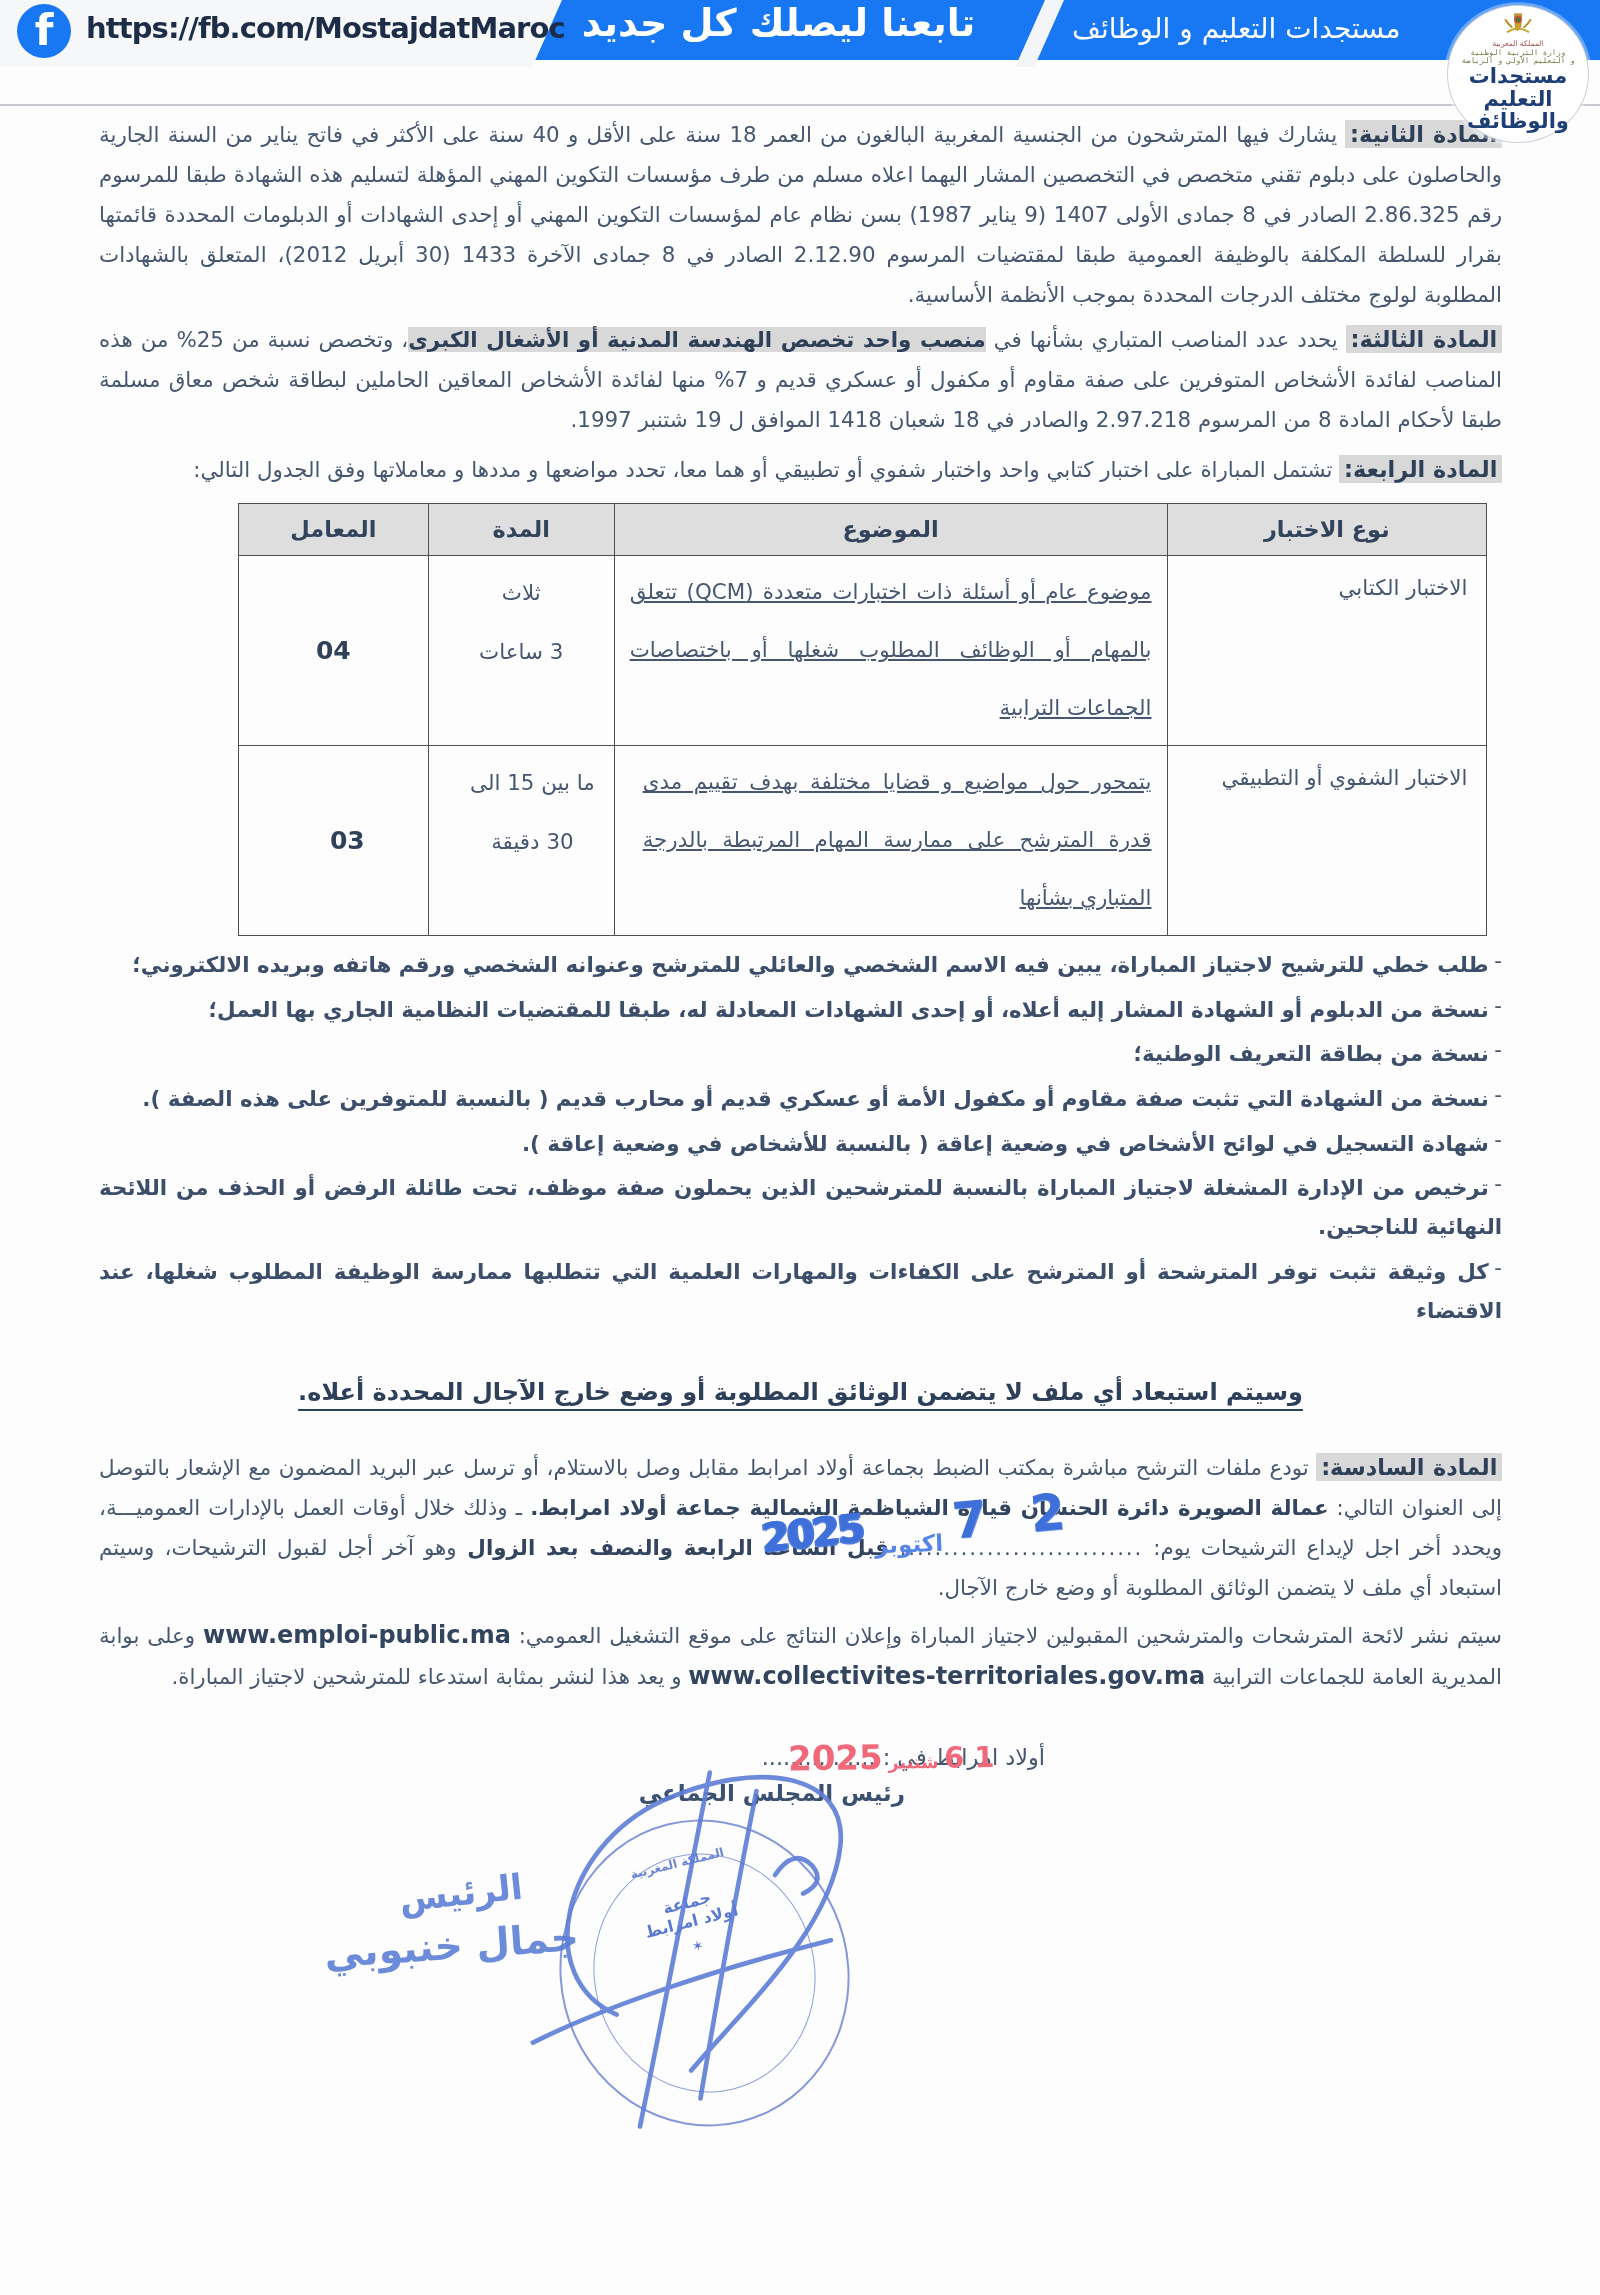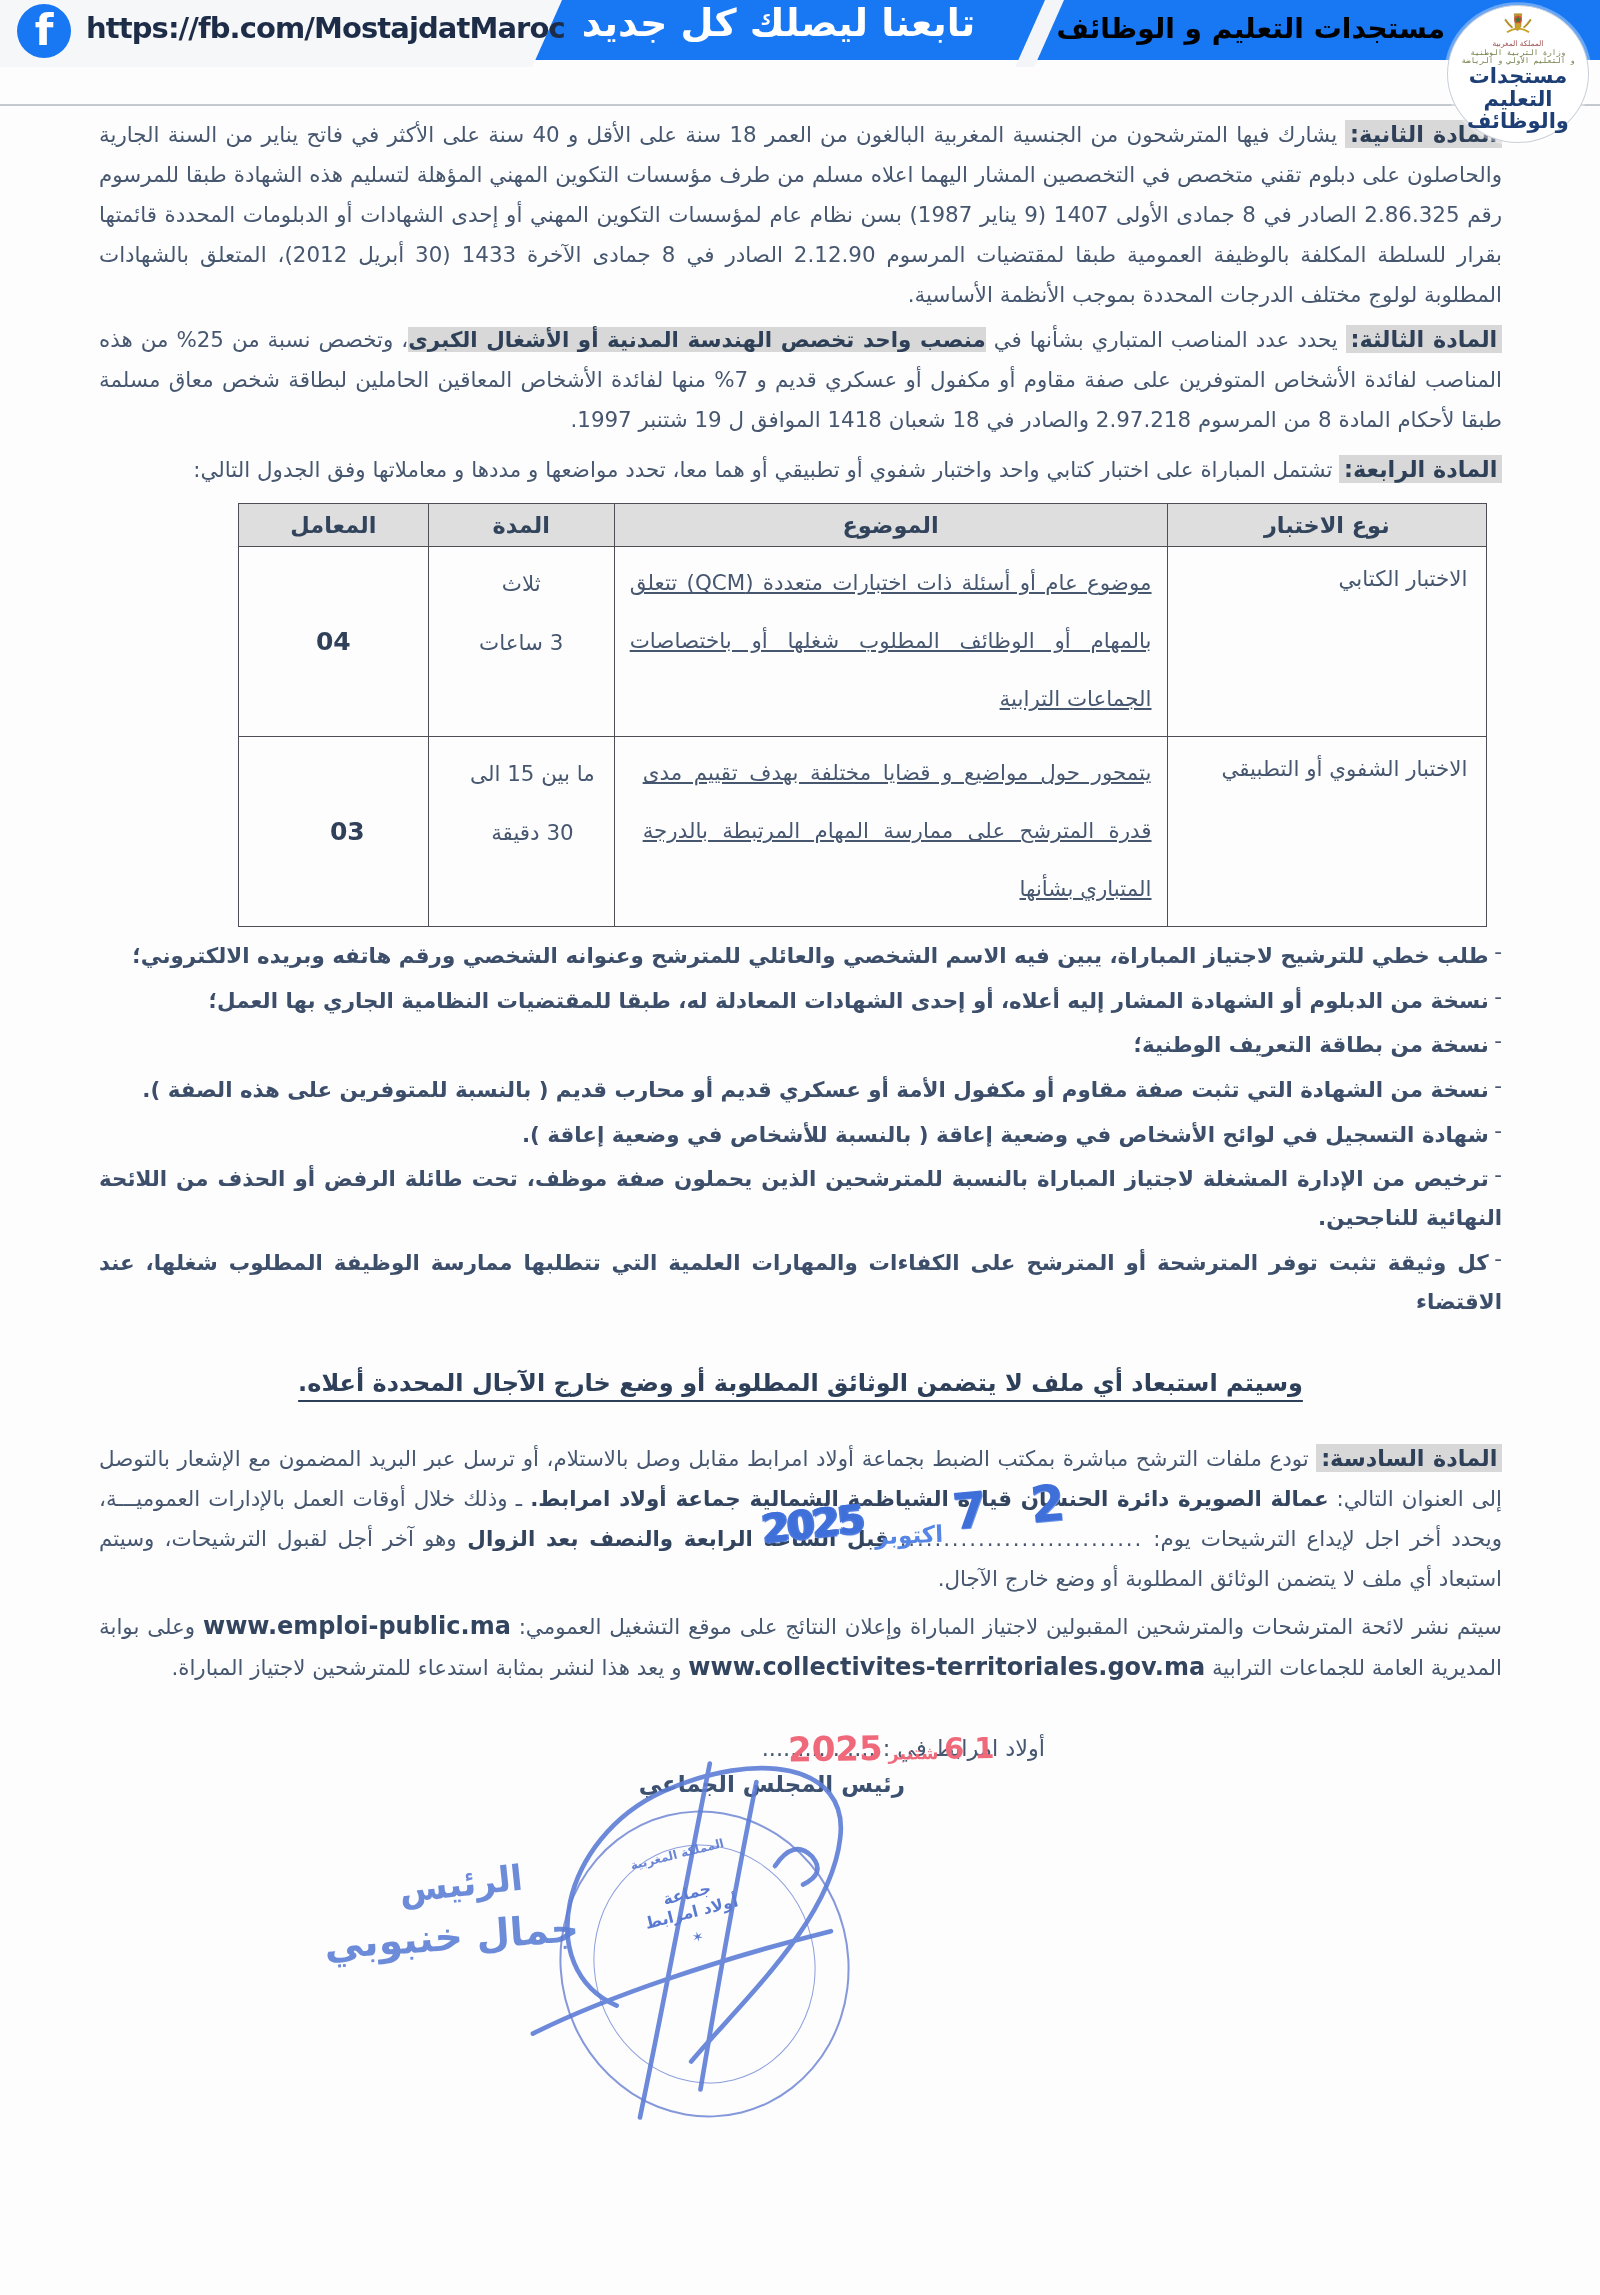--- a/index.html
+++ b/index.html
@@ -10,22 +10,22 @@
   .banner { position:relative; width:100%; height:60px; background:#1877f2; overflow:visible; }
   .banner-white-left { position:absolute; left:-56px; top:-3.7px; width:604px; height:71px;
       background:#f6f7f9; transform:skewX(-24deg); }
   .banner-sliver { position:absolute; left:1031px; top:-3.7px; width:18.6px; height:71px;
       background:#f3f5f8; transform:skewX(-24deg); }
   .fb-badge { position:absolute; left:17px; top:3.7px; width:54px; height:54px; border-radius:50%;
       background:#1877f2; color:#ffffff; font-weight:bold; font-size:43px; text-align:center; line-height:52px; }
   .fb-url { position:absolute; left:86px; top:11.2px; font-size:29px; font-weight:bold; color:#1d2c47; letter-spacing:-0.9px; }
   .banner-slogan { position:absolute; left:536px; top:1px; width:485px; text-align:center;
       color:#ffffff; font-size:38px; font-weight:bold; white-space:nowrap; overflow:hidden; direction:rtl; }
-  .banner-title { position:absolute; left:1072px; top:12px; width:373px; text-align:right;
-      color:#000000; font-size:28px; font-weight:bold; white-space:nowrap; direction:rtl; }
+  .banner-title { position:absolute; left:1072px; top:12px; width:373px; text-align:left;
+      color:#ffffff; font-size:28px; font-weight:normal; white-space:nowrap; direction:rtl; }
 
   .logo-circle { position:absolute; left:1447px; top:4.7px; width:142px; height:138px; border-radius:50%;
       background:#ffffff; border:0.9px solid #c9cfd9; z-index:6; text-align:center; direction:rtl;
       box-shadow:0 0 0 2.8px rgba(255,255,255,.35); }
   .logo-crest { margin-top:6.5px; }
   .logo-tiny { font-size:7.5px; line-height:8.4px; color:#a05050; }
   .logo-tiny.olive { color:#6f7d46;font-family:Liberation Mono, monospace; }
   .logo-main { font-size:21px; line-height:22.4px; font-weight:bold; color:#1e3f75; }
 
   .scan-line { position:absolute; top:104px; left:0; width:100%; height:1.9px; background:#8d939e; opacity:.5; }
@@ -34,21 +34,21 @@
   .doc { position:absolute; top:114px; right:0; left:0; padding:0 99px; direction:rtl;
       color:#46576f; font-size:21.4px; }
   .para { text-align:justify; line-height:40px; }
   .label-hl { background:#d8d8d8; color:#2e3f58; font-weight:bold; font-size:22.4px; padding:0.9px 4.7px; }
   .phrase-hl { background:#d8d8d8; color:#2e3f58; font-weight:bold; }
   .bold { font-weight:bold; color:#33445e; }
 
   
   table.exam { border-collapse:collapse; width:1249px; margin:13px 15px 0 auto; table-layout:fixed; }
   table.exam th, table.exam td { border:1.9px solid #4d4f55; }
-  table.exam th { background:#dedede; color:#32435c; font-size:22.4px; font-weight:bold; height:43px; padding:3.7px 9.3px; }
+  table.exam th { background:#dedede; color:#32435c; font-size:22.4px; font-weight:bold; height:52px; padding:3.7px 9.3px; }
   .col-type { width:25.6%; } .col-subj { width:44.3%; } .col-dur { width:14.9%; } .col-coef { width:15.2%; }
   td.cell-type { vertical-align:top; padding:13px 18.6px; text-align:right; line-height:37px; }
   td.cell-subj { vertical-align:top; padding:7.5px 15px; text-align:justify; line-height:58px;text-decoration:underline; }
   td.cell-dur  { vertical-align:top; padding:7.5px 5.6px; text-align:center; line-height:59px; }
   td.cell-coef { vertical-align:middle; text-align:center; font-weight:bold; font-size:25px; color:#2f4058; }
   tr.row1 td { height:188px; } tr.row2 td { height:179px;padding-left:28px; }
 
   
   .doc-list { margin-top:9.3px; }
   .doc-item { line-height:39px; margin-bottom:5.6px; text-align:justify; font-weight:bold; color:#3c4e69; }

